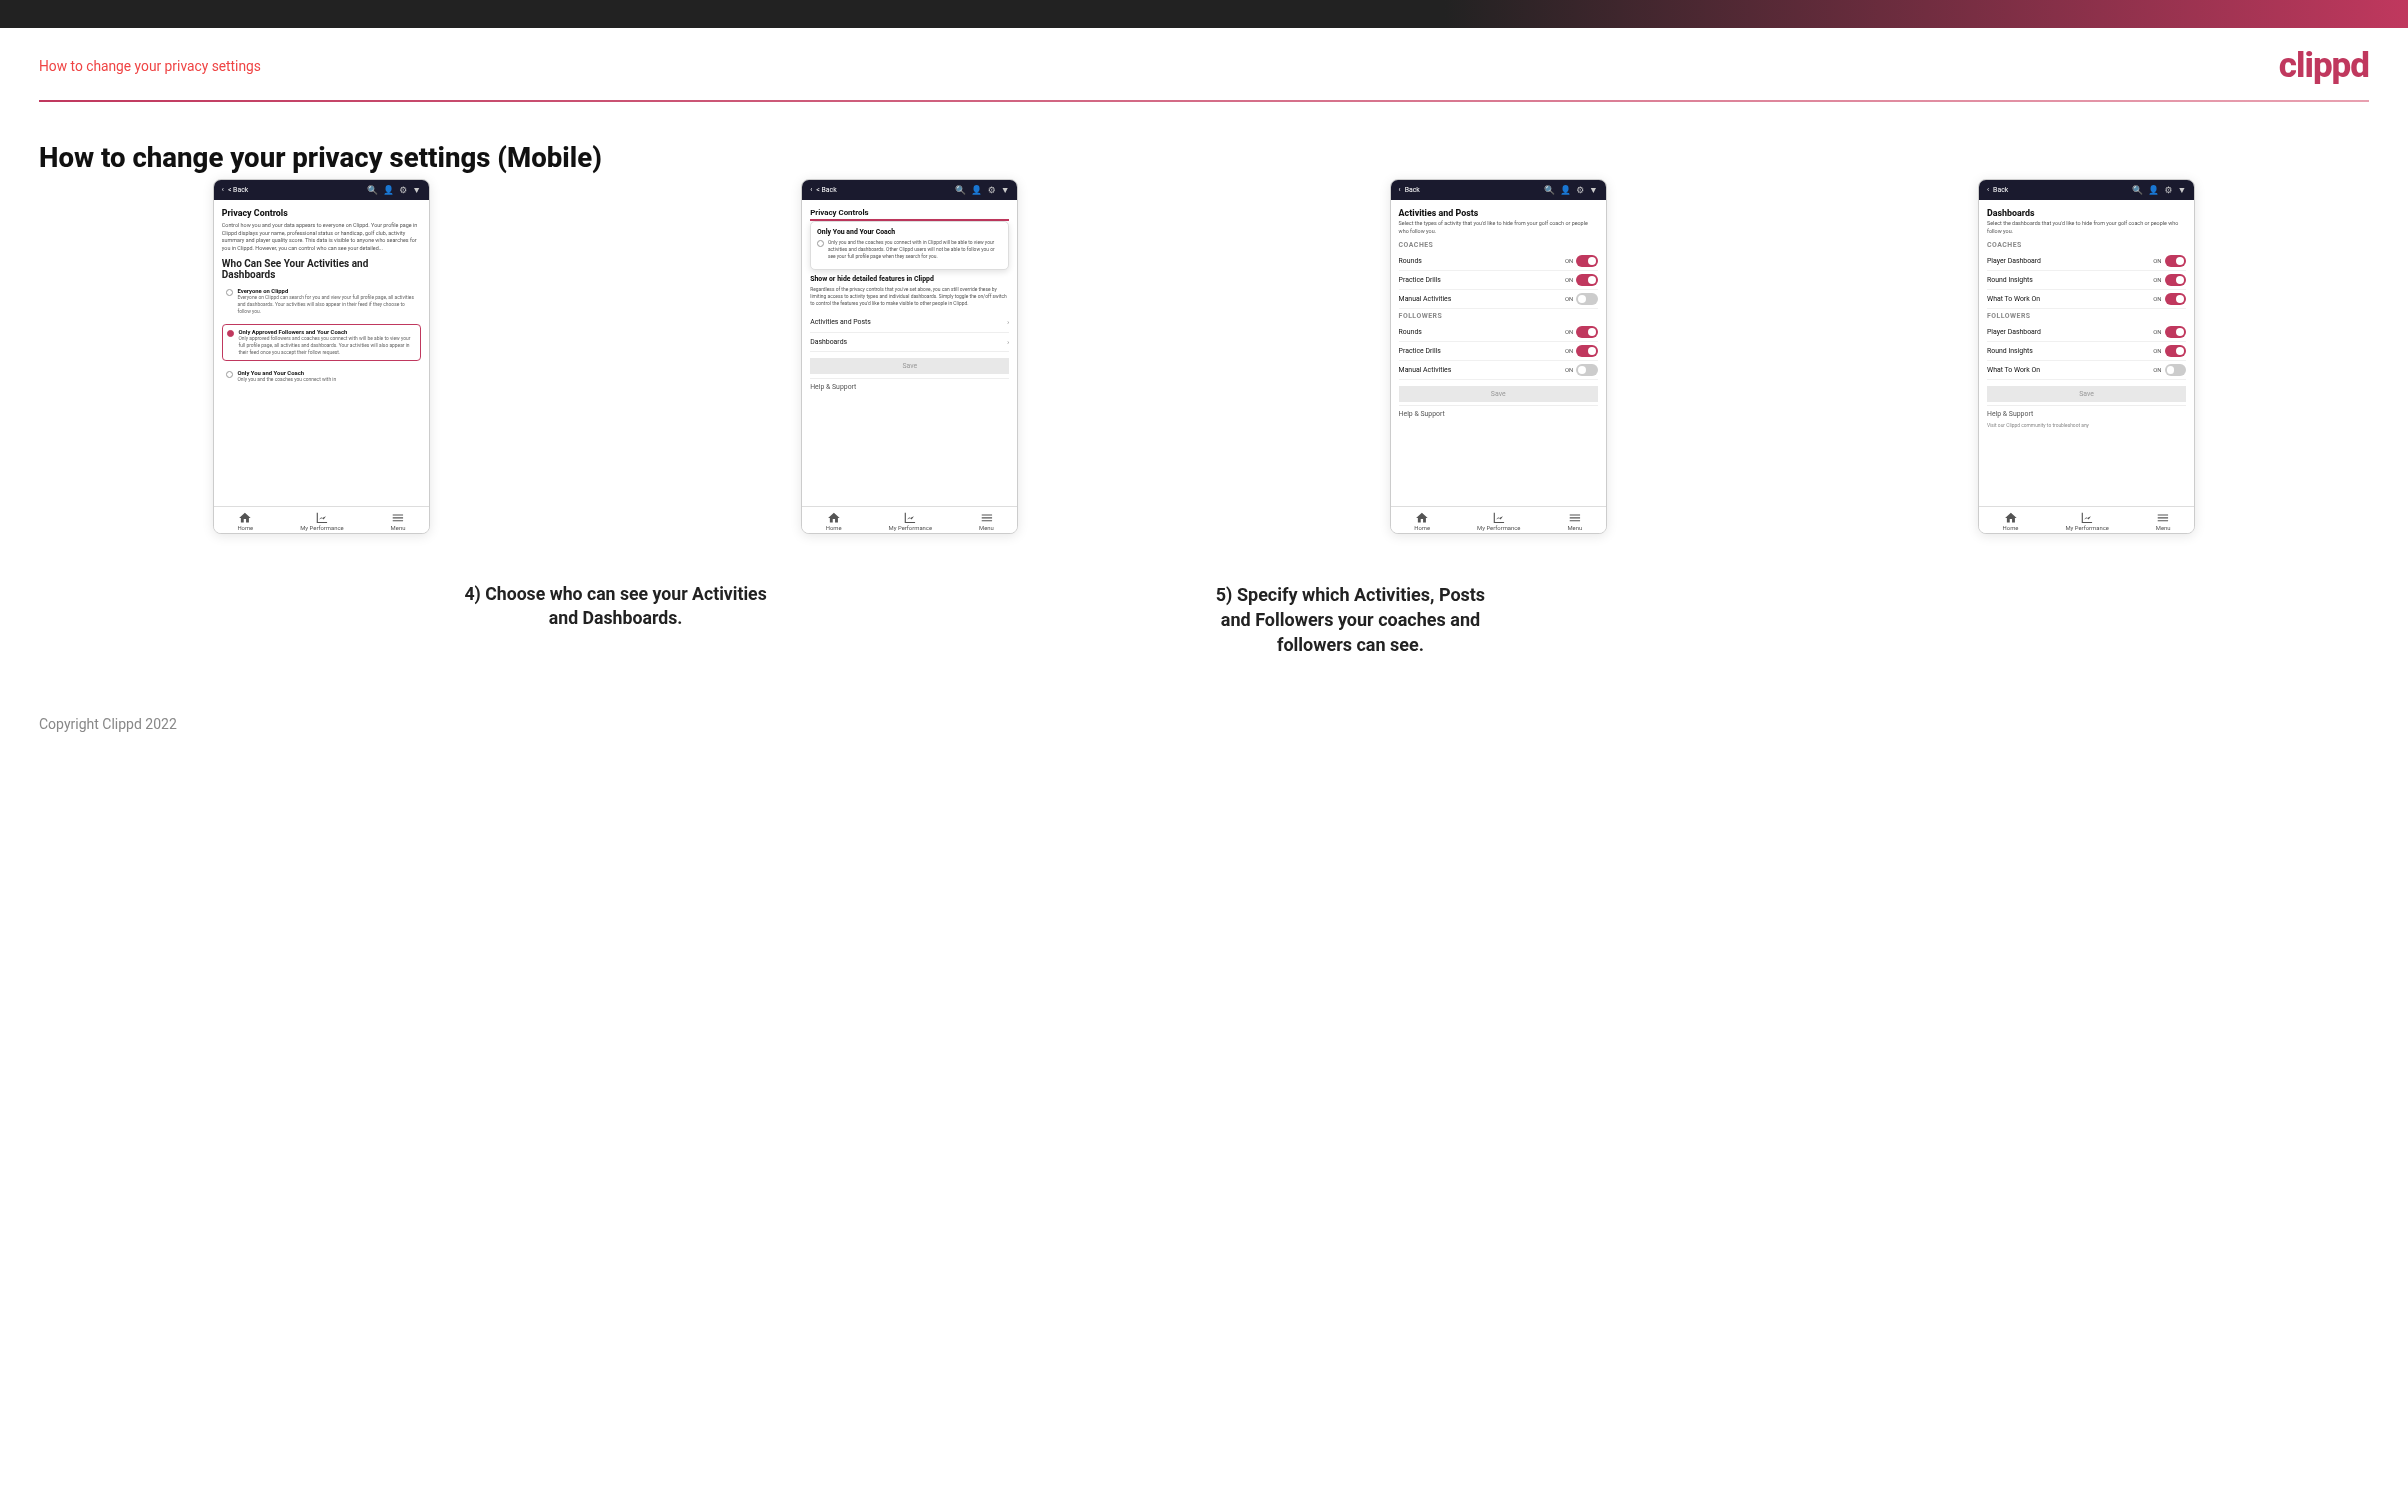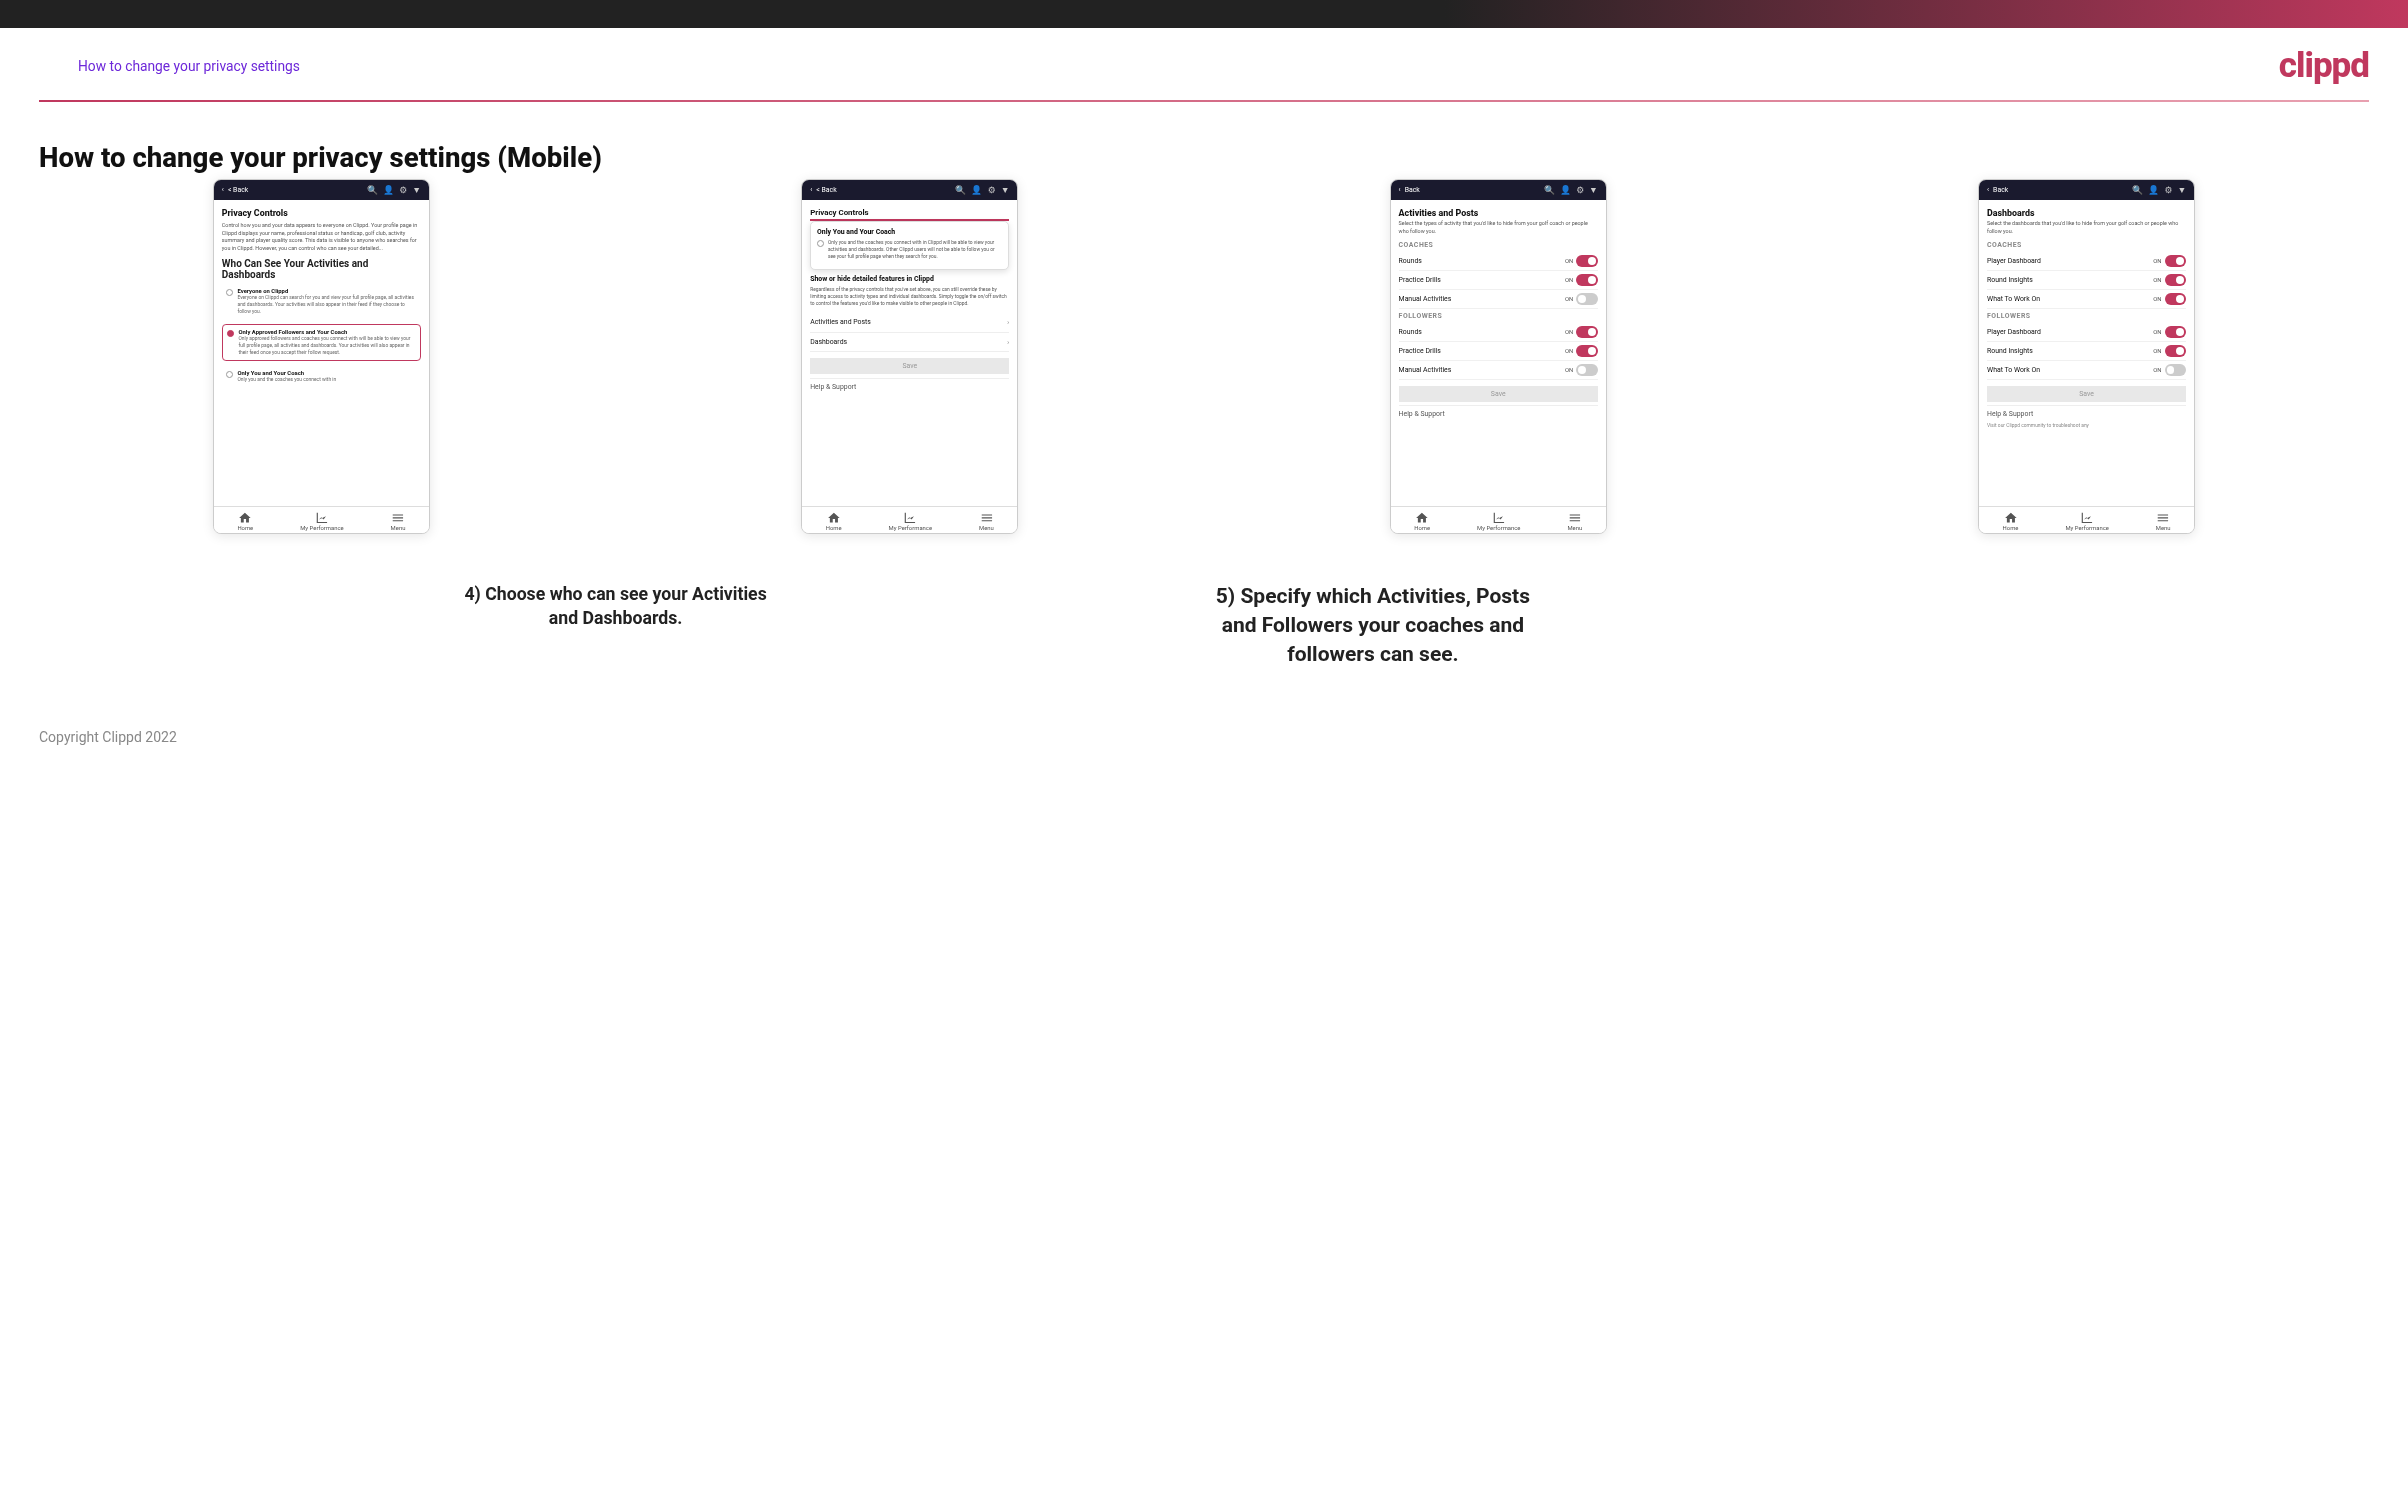--- a/index.html
+++ b/index.html
@@ -18,22 +18,21 @@
 
     
     .header {
       display: flex;
       align-items: center;
       justify-content: space-between;
       padding: 17.7px 39px 0 39px;
     }
     .header-title {
       font-size: 13.8px;
-      color: #6d28d9;
-      margin-left: 39px;
+      color: #ef4444;
     }
     .logo {
       font-size: 35px;
       font-weight: 800;
       color: #c0385e;
       letter-spacing: -1px;
     }
 
     .divider {
       height: 1.5px;
@@ -676,21 +675,21 @@
 
   </div>
 
   <div style="display:flex;gap:23.6px;margin-top:23.6px;">
 
     <div style="flex:2;display:flex;justify-content:center;">
       <div class="screenshot-caption">4) Choose who can see your Activities and Dashboards.</div>
     </div>
 
     <div style="flex:2;display:flex;justify-content:flex-start;">
-      <div class="screenshot-caption" style="font-size:21px;font-weight:700;max-width:394px;">
+      <div class="screenshot-caption" style="font-size:18px;font-weight:700;max-width:394px;">
         <span>5) Specify which Activities, Posts</span><br>
         <span>and Followers your  coaches and</span><br>
         <span>followers can see.</span>
       </div>
     </div>
   </div>
 
 </div>
 
 <div class="page-footer">

